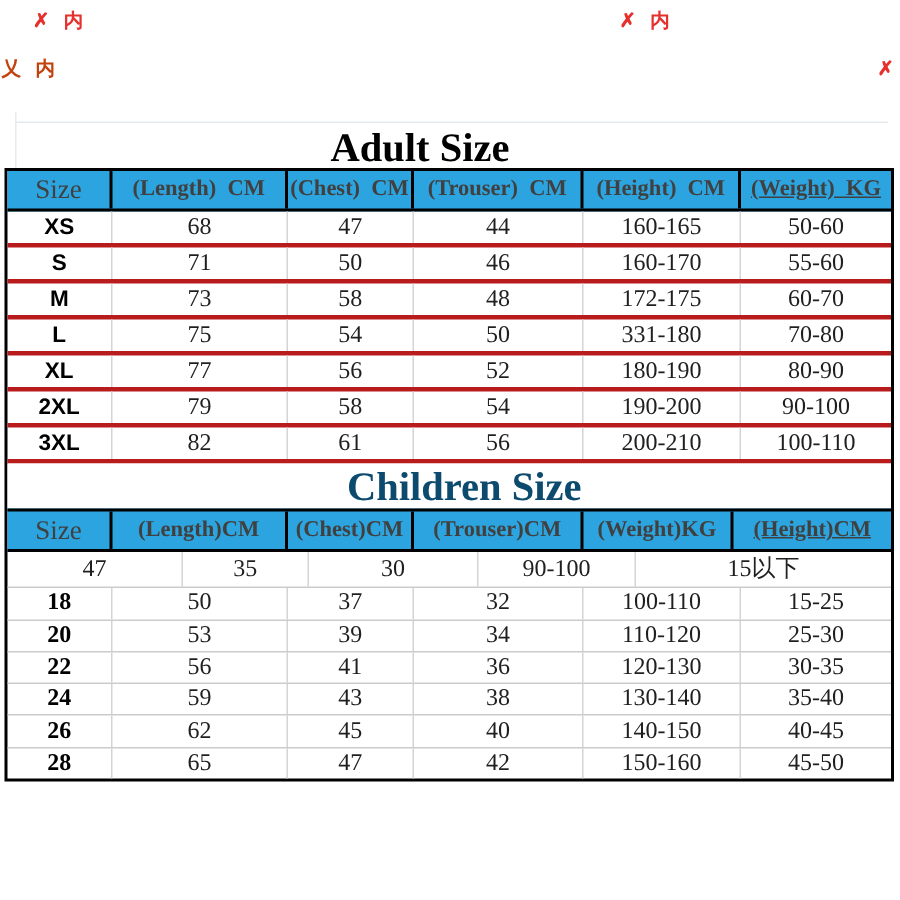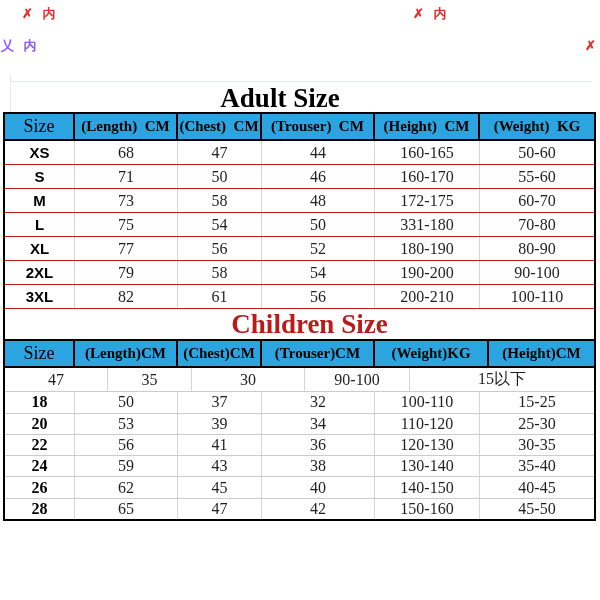--- a/index.html
+++ b/index.html
@@ -20,53 +20,53 @@
       text-align:center;font:700 27px "Liberation Serif", serif;color:#000;}
 
   
   .block{position:absolute;left:3px;top:112px;width:593px;height:409px;
          box-sizing:border-box;border:2px solid #000;background:#fff;
          display:flex;flex-direction:column;}
 
   .row{display:flex;box-sizing:border-box;width:100%;}
   .hdr{height:27px;border-bottom:2px solid #000;}
   .chdr{height:29px;border-top:2px solid #000;border-bottom:2px solid #000;}
-  .r{height:24px;border-bottom:1px solid #b91c1c;}
+  .r{height:24px;border-bottom:3px solid #b91c1c;}
   .cr{flex:1 1 auto;border-bottom:1px solid #cbcbcb;}
   .cr:last-child{border-bottom:none;}
   .ctitle{height:30px;line-height:30px;text-align:center;
-          font:700 27px "Liberation Serif", serif;color:#b91c1c;background:#fff;padding-left:20px;}
+          font:700 27px "Liberation Serif", serif;color:#0c4a6e;background:#fff;padding-left:20px;}
 
   .cell{box-sizing:border-box;display:flex;align-items:center;justify-content:center;
         overflow:hidden;white-space:pre;height:100%;}
-  .c0{width:70px;}.c1{width:103px;}.c2{width:84px;}.c3{width:113px;}.c4{width:105px;}
+  .c0{width:70px;}.c1{width:117px;}.c2{width:84px;}.c3{width:113px;}.c4{width:105px;}
   .c5{flex:1 1 auto;min-width:0;}
 
   .hdr .cell,.chdr .cell{border-right:2px solid #000;
-        font:700 15px "Liberation Serif", serif;color:#000000;}
-  .hdr .cell:last-child,.chdr .cell:last-child{border-right:none;}
+        font:700 15px "Liberation Serif", serif;color:#404040;}
+  .hdr .cell:last-child,.chdr .cell:last-child{border-right:none;text-decoration:underline;}
   .hdr .c0,.chdr .c0{font:400 18px "Liberation Serif", serif;}
 
   .r .cell,.cr .cell{border-right:1px solid #d4d4d4;
         font:400 16px "Liberation Serif", serif;color:#1f1f1f;}
   .r .cell:last-child,.cr .cell:last-child{border-right:none;}
   .r .c0{font:700 15px "Liberation Sans", sans-serif;color:#000;}
   .cr .c0{font:700 16px "Liberation Serif", serif;color:#000;}
 </style>
 </head>
 <body>
 
 <div class="page">
 
   <div class="faint-h"></div>
   <div class="faint-v"></div>
 
   <span class="wm" style="left:22px;top:5px;color:#e4312e;">✗ 内</span>
   <span class="wm" style="left:413px;top:5px;color:#e4312e;">✗ 内</span>
-  <span class="wm" style="left:1px;top:37px;color:#8b5cf6;">乂 内</span>
+  <span class="wm" style="left:1px;top:37px;color:#c2410c;">乂 内</span>
   <span class="wm" style="left:585px;top:37px;color:#e4312e;">✗ 内</span>
 
   <div class="adult-title">Adult Size</div>
 
   <div class="block">
 
     <div class="row hdr" style="background:#2CA4DF;">
       <div class="cell c0">Size</div>
       <div class="cell c1">(Length)  CM</div>
       <div class="cell c2">(Chest)  CM</div>

